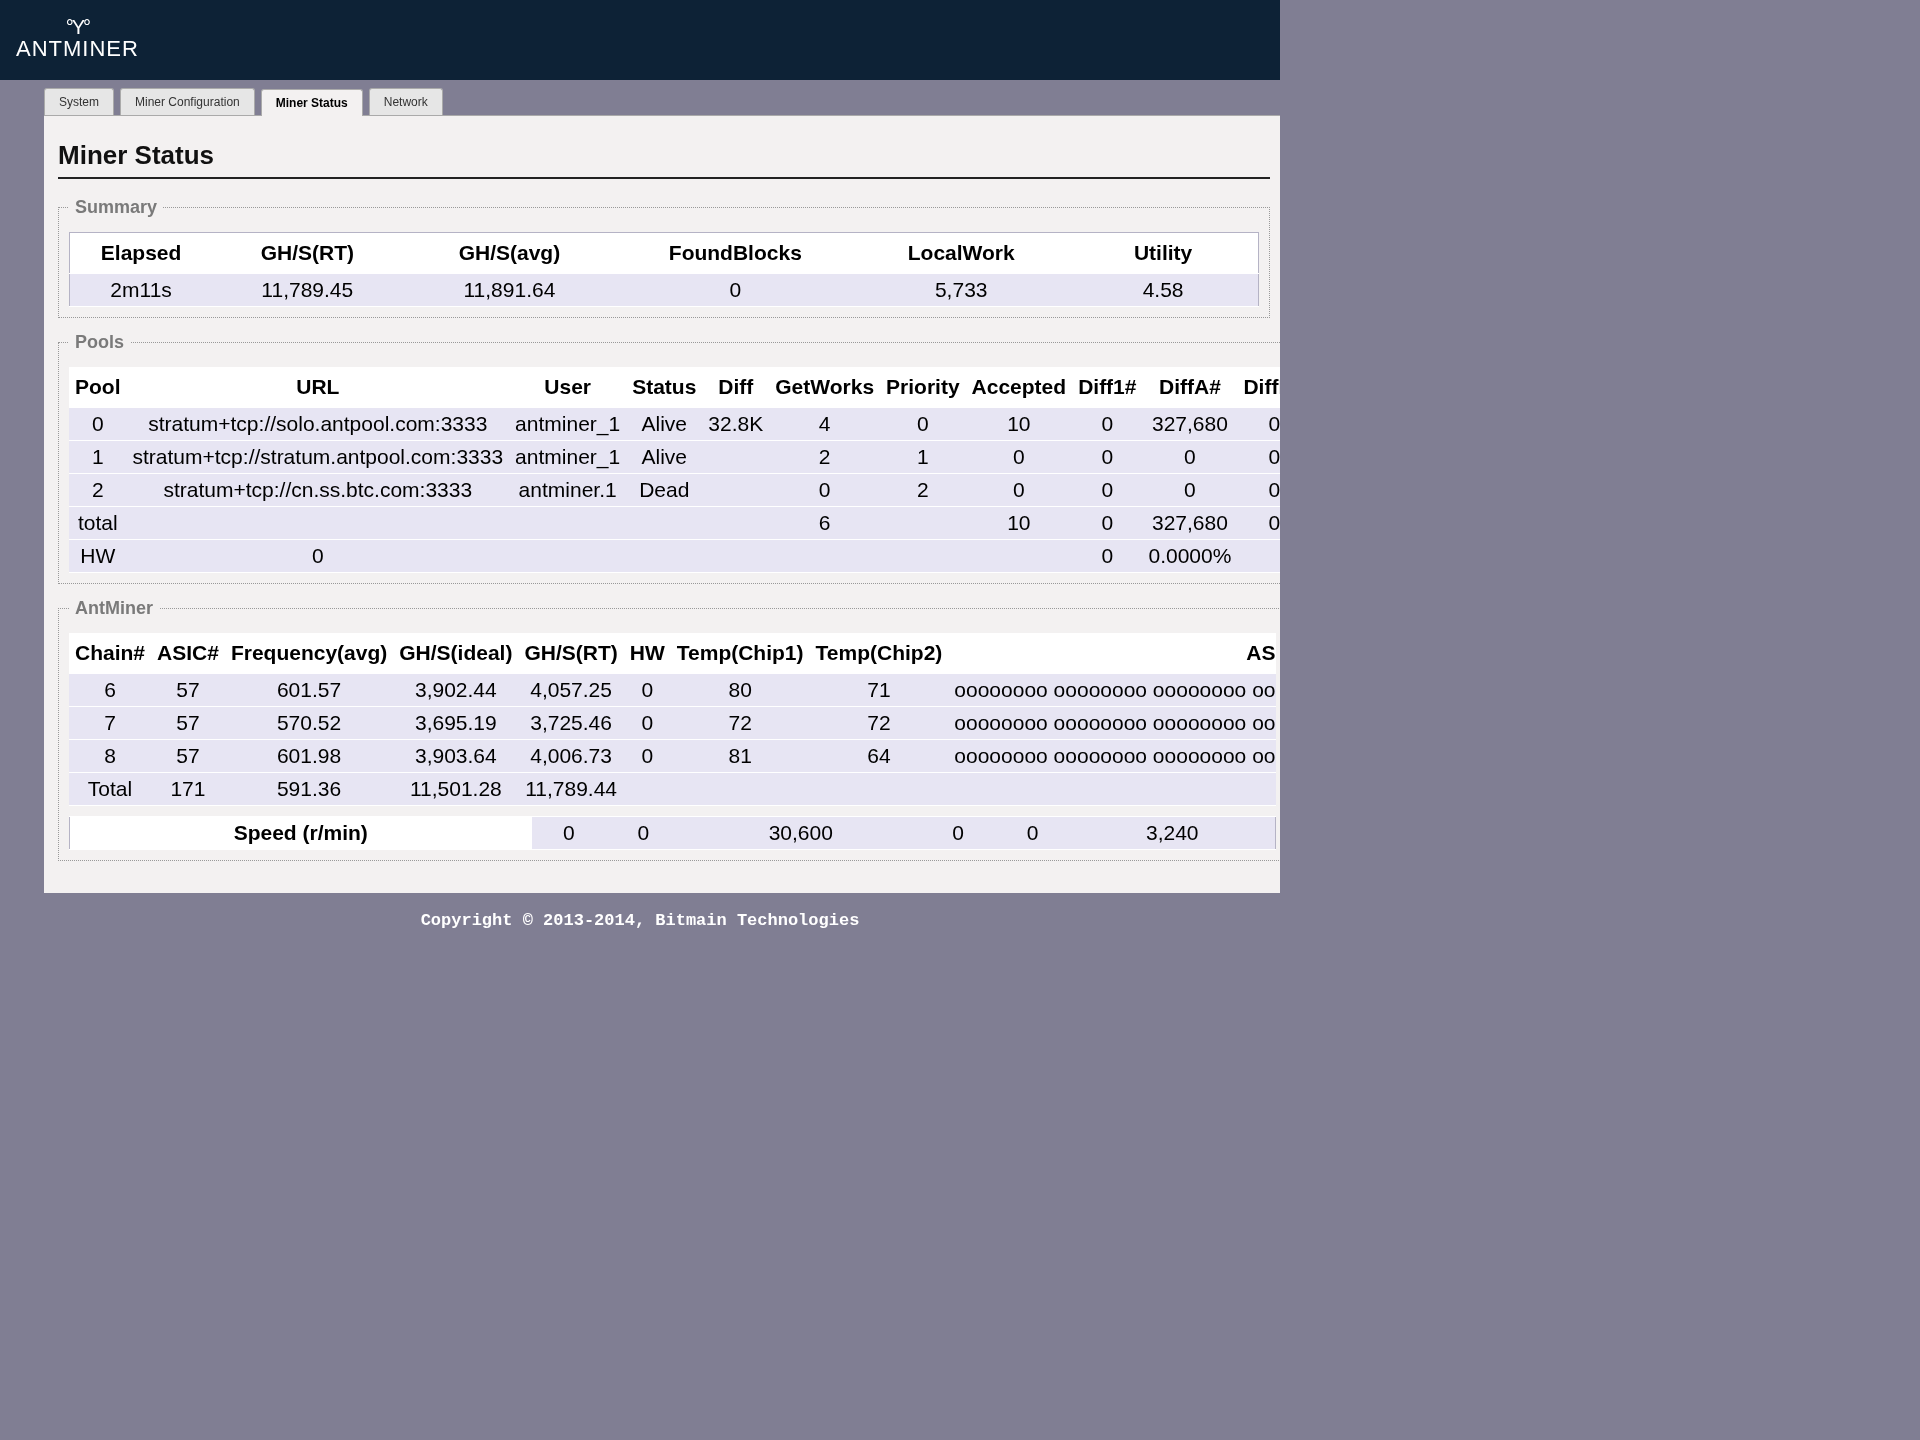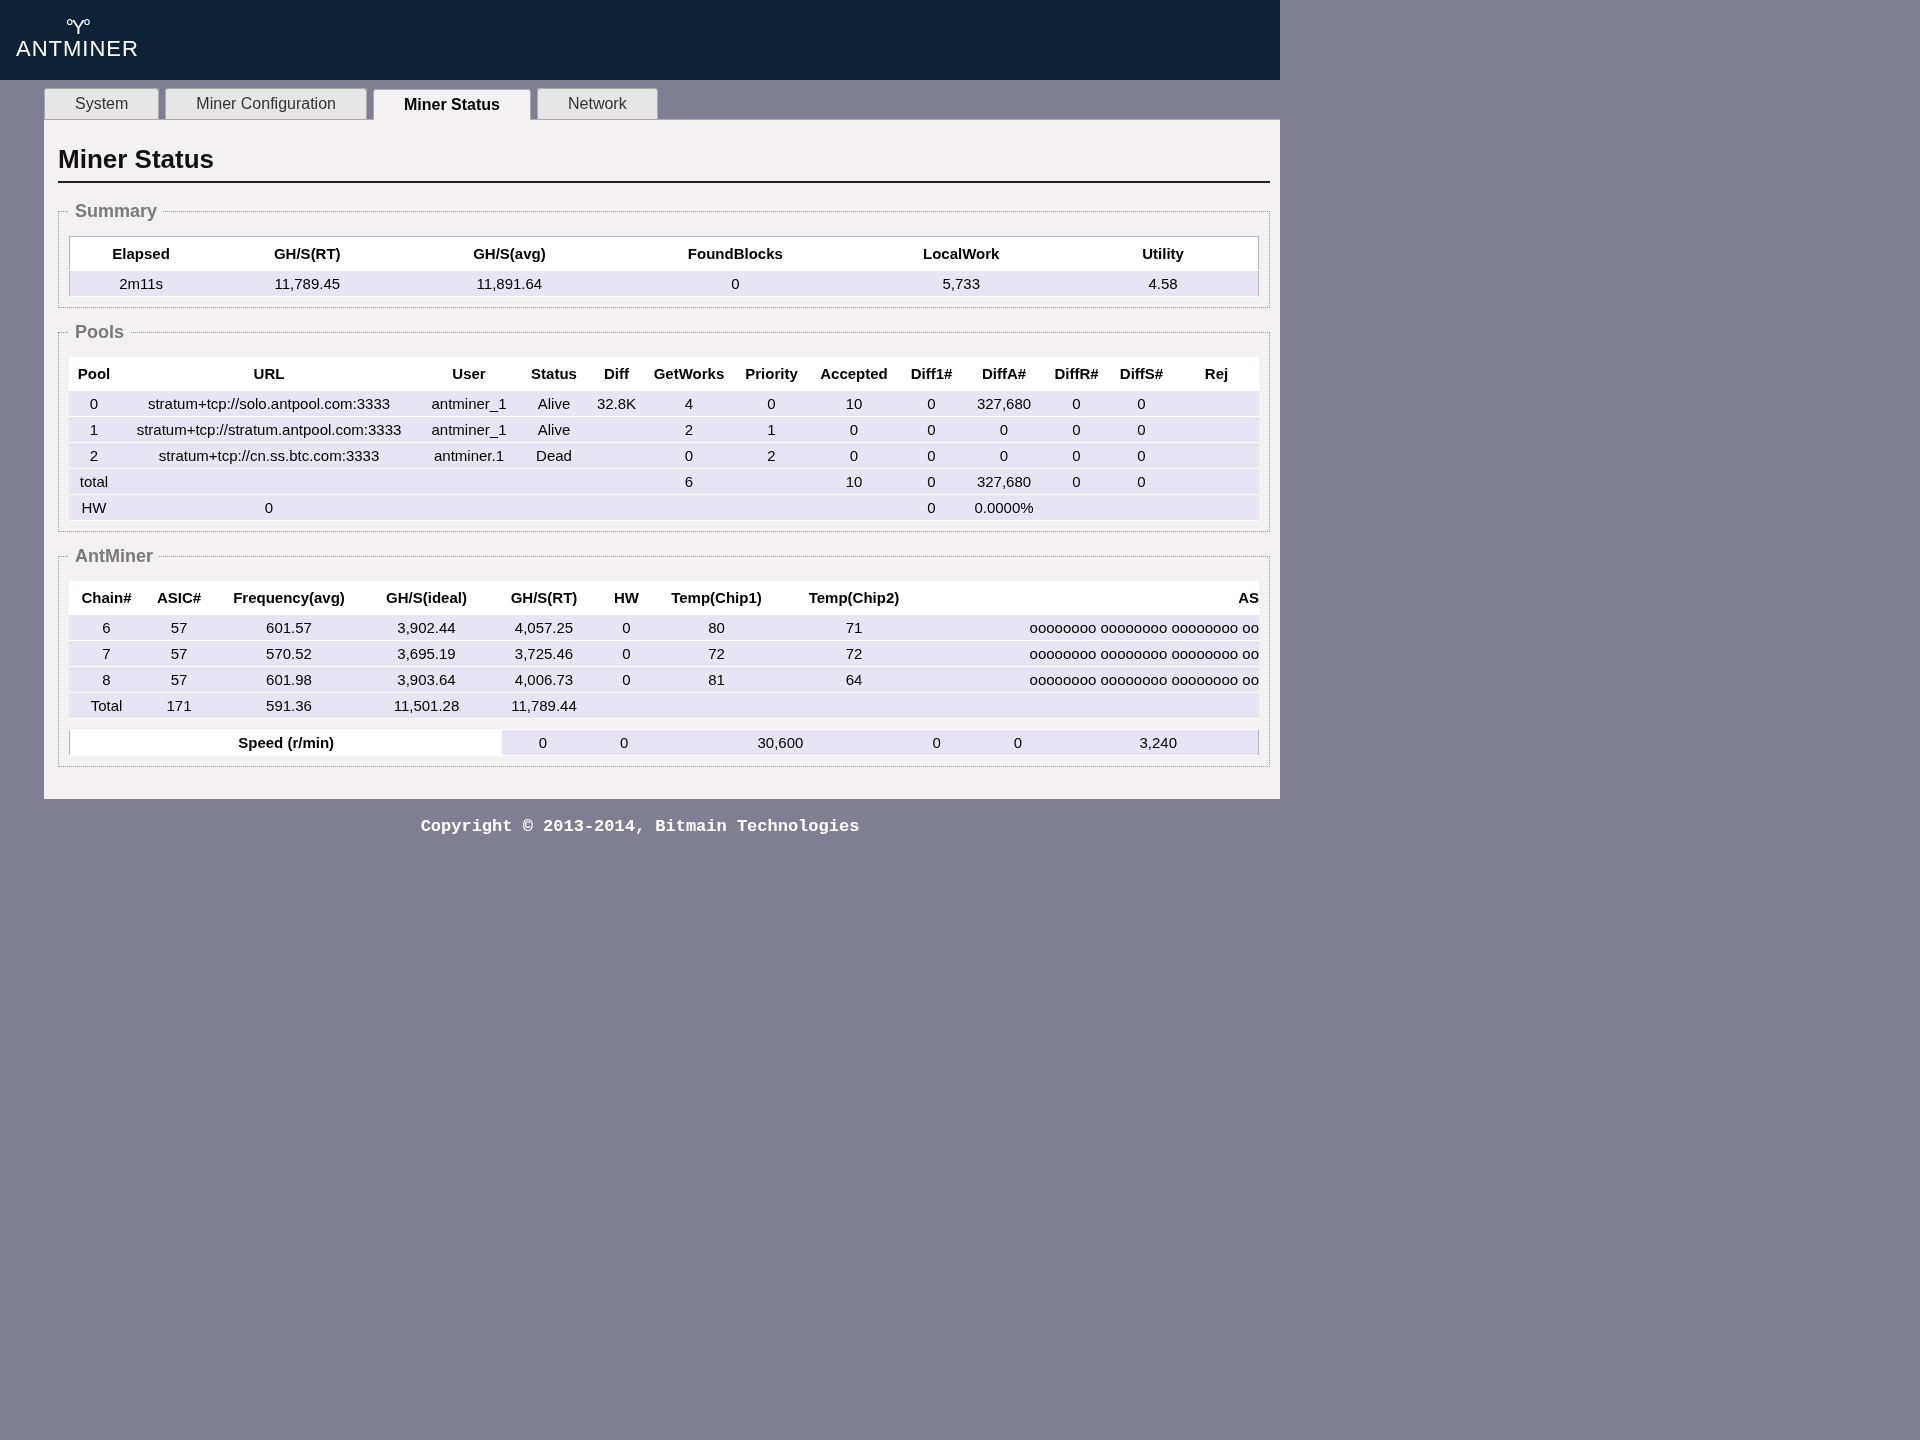--- a/index.html
+++ b/index.html
@@ -7,32 +7,32 @@
 body { width: 1280px; height: 960px; overflow: hidden; }
 
 .header-bar { background: #0d2236; height: 80px; display: flex; align-items: center; padding-left: 16px; }
 .logo { color: #fff; font-size: 22px; letter-spacing: 1px; display: flex; flex-direction: column; align-items: center; }
 .logo-icon { font-size: 20px; line-height: 18px; letter-spacing: -2px; }
 .logo-text { font-family: "Trebuchet MS", sans-serif; }
 .logo-text .thin { font-weight: 300; }
 .logo-text .bold { font-weight: 400; }
 
 .tabs { display: flex; gap: 6px; padding: 8px 0 0 44px; }
-.tab { background: #e6e6e6; border: 1px solid #aaa; border-bottom: none; border-radius: 3px 3px 0 0; padding: 6px 30px; font-size: 16px; color: #333; cursor: pointer; }
+.tab { background: #e6e6e6; border: 1px solid #aaa; border-bottom: none; border-radius: 3px 3px 0 0; padding: 6px 14px; font-size: 12px; color: #333; cursor: pointer; }
 .tab.active { background: #f3f1f1; font-weight: bold; color: #000; position: relative; top: 1px; }
 
 .content { background: #f3f1f1; margin-left: 44px; padding: 18px 0 18px 0; min-width: 1240px; border-top: 1px solid #aaa; }
 
 h1.page-title { font-size: 26px; font-weight: bold; margin: 6px 0 6px 0; color: #111; }
 hr.divider { border: none; border-top: 2px solid #222; margin: 6px 0 18px 0; }
 
 fieldset.section { border: 1px dotted #999; margin: 0 0 14px 0; padding: 14px 10px 10px 10px; }
 fieldset.section > legend { color: #7a7a7a; font-weight: bold; font-size: 18px; padding: 0 6px; }
 
-table.data { border-collapse: collapse; width: 100%; font-size: 15px; }
+table.data { border-collapse: collapse; width: 100%; font-size: 21px; }
 table.data th { font-weight: bold; padding: 8px 6px; text-align: center; color: #000; background: #fff; }
 table.data td { padding: 4px 6px; text-align: center; background: #e7e5f3; border-top: 1px solid #fff; border-bottom: 1px solid #fff; }
 table.data.outer { border: 1px solid #b5b3c5; }
 table.data th, table.data td { white-space: nowrap; }
 .left { text-align: center; }
 .inner-pad { padding: 0 14px; }
 
 .footer { text-align: center; color: #fff; font-weight: bold; font-size: 17px; padding: 18px 0; font-family: Liberation Mono, monospace; }
 </style>
 </head>

